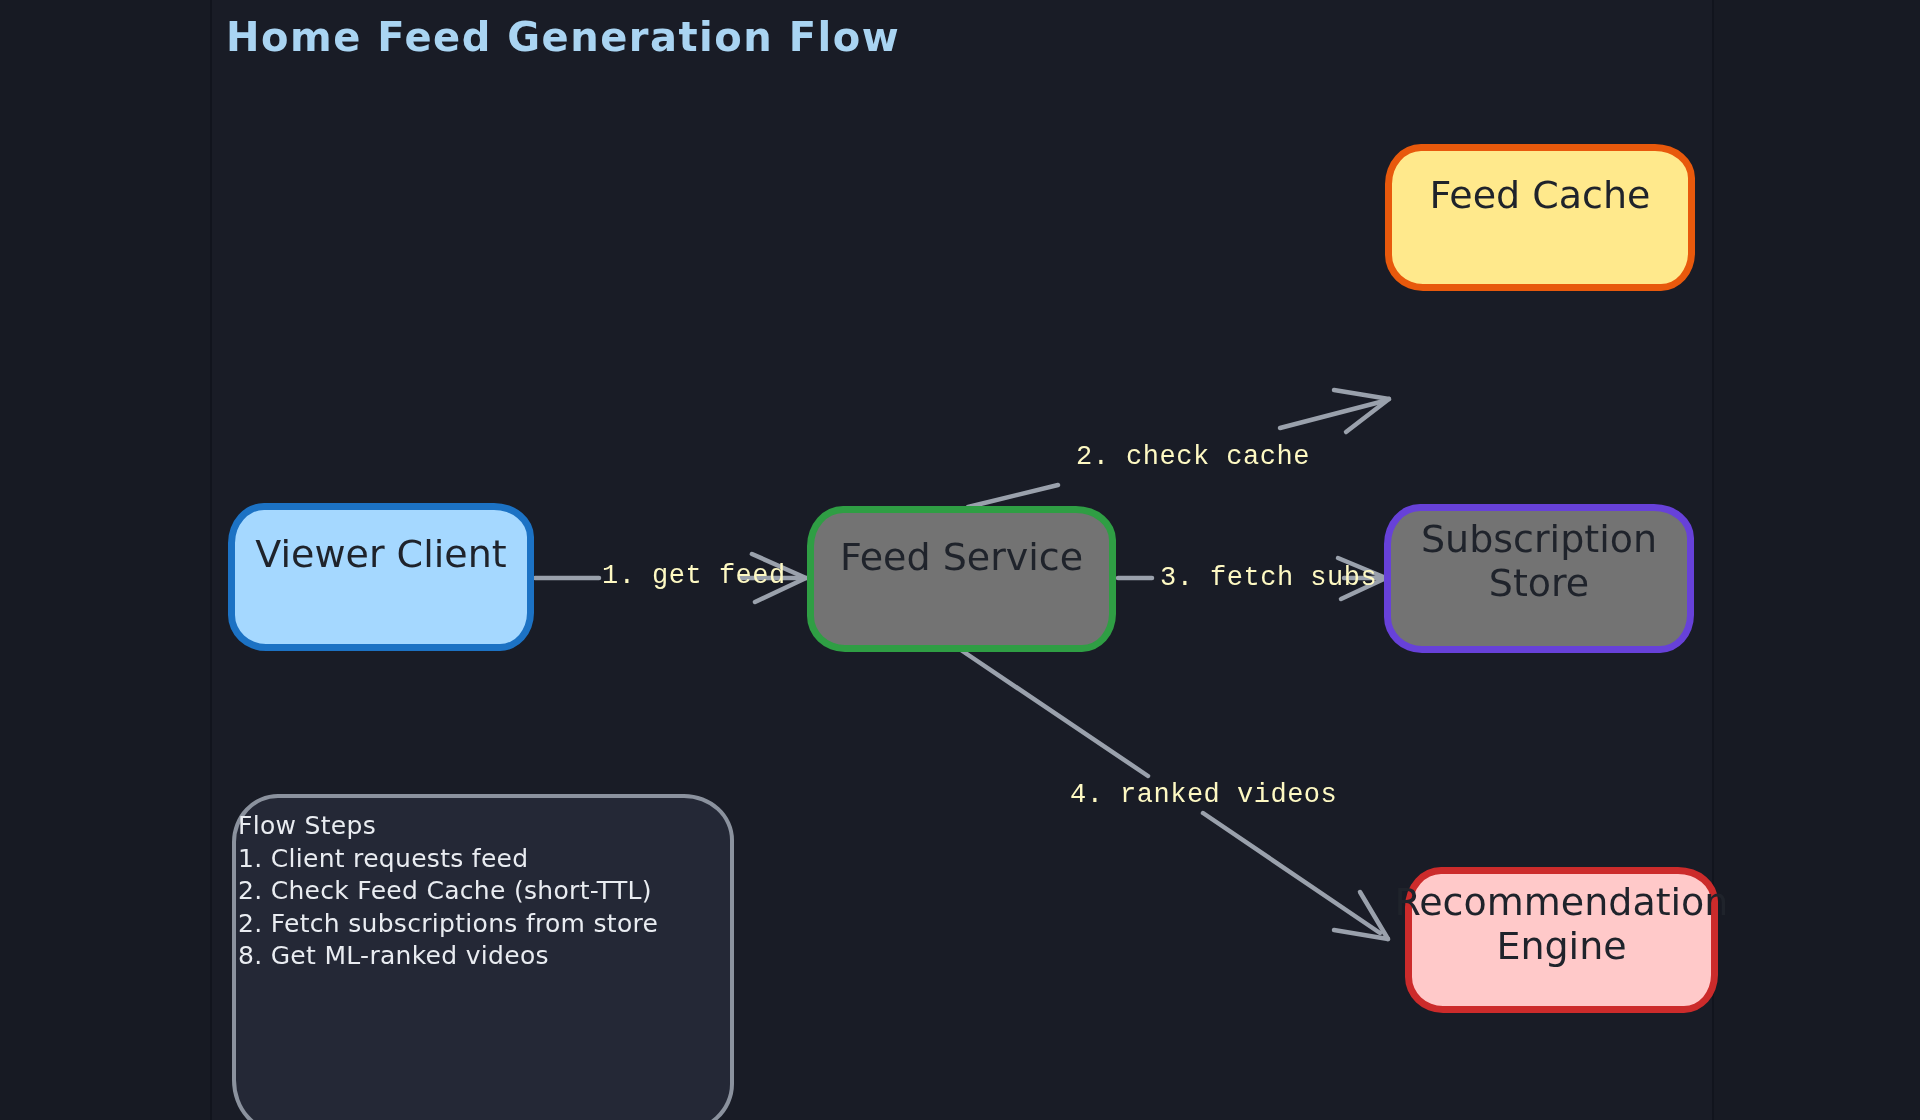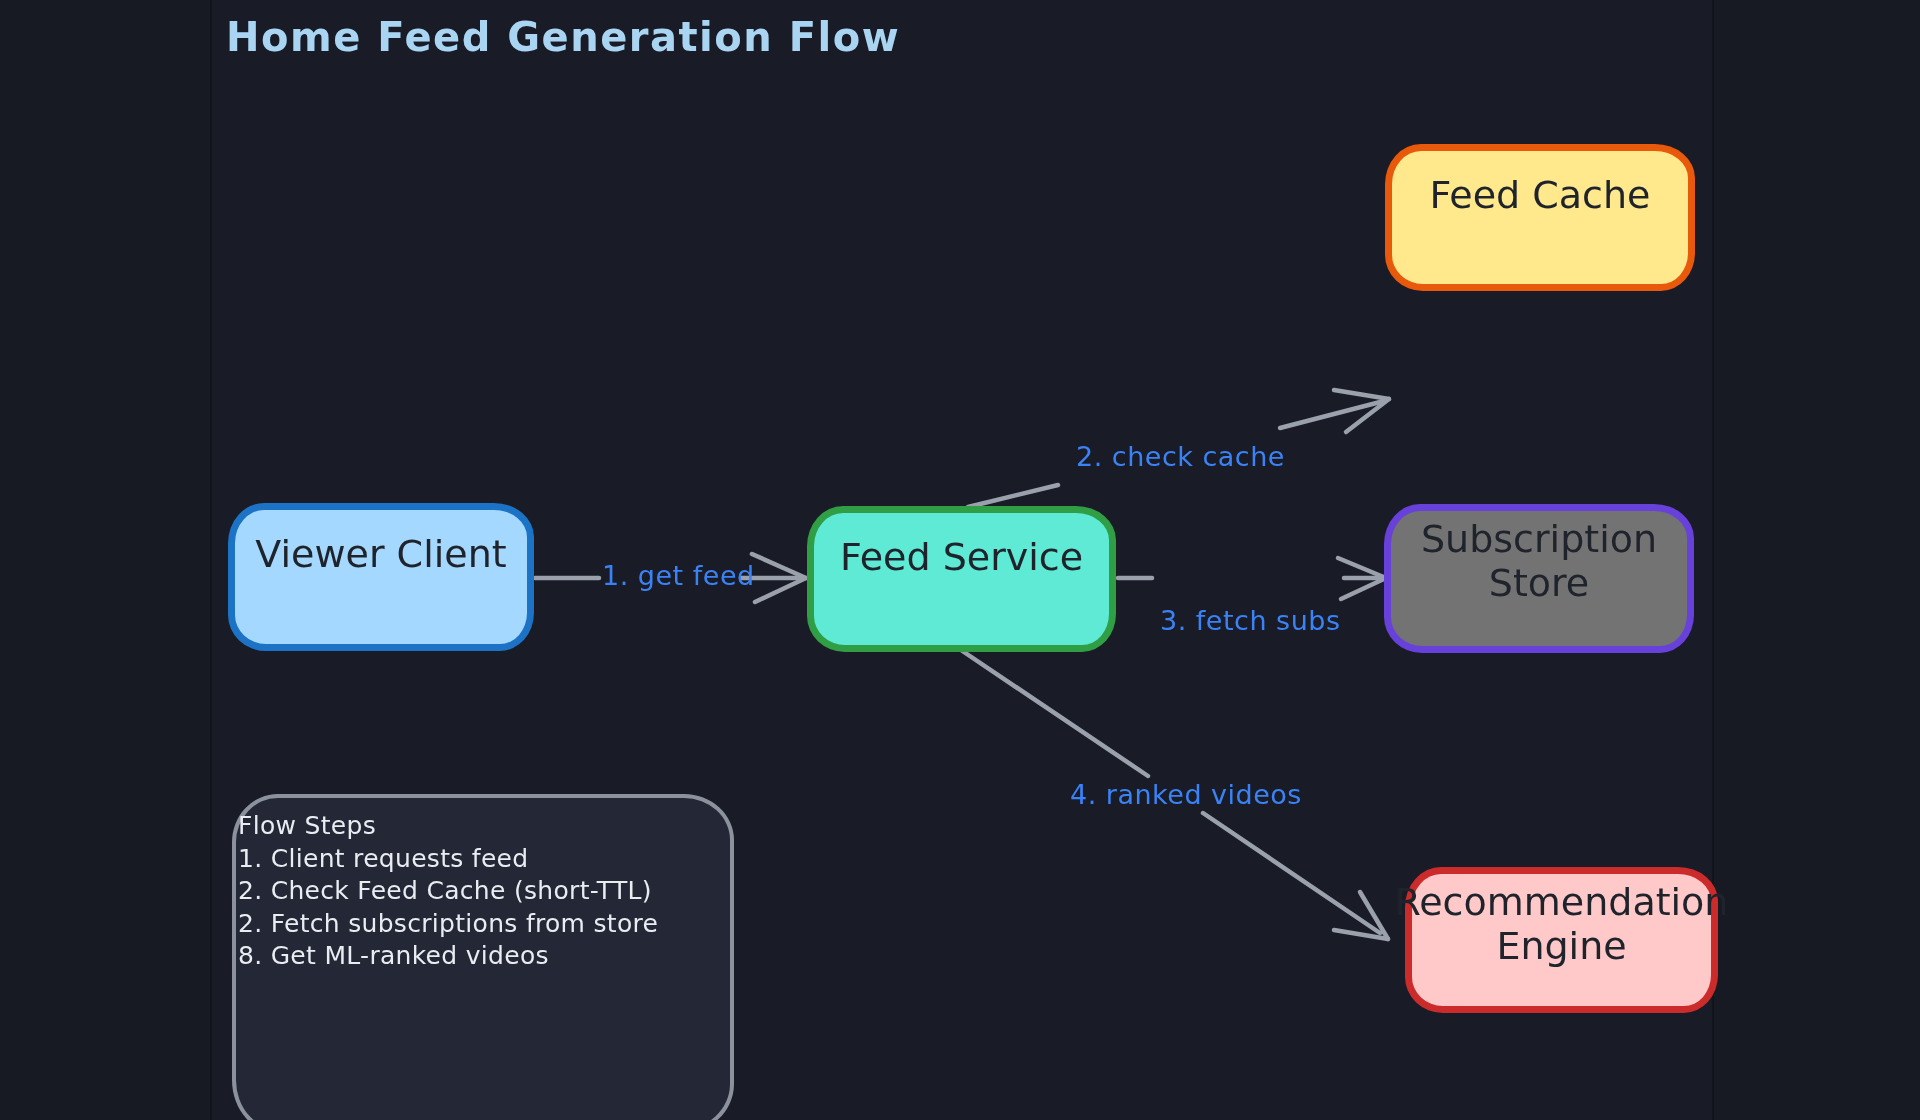--- a/index.html
+++ b/index.html
@@ -24,31 +24,31 @@
     position:absolute;z-index:2;box-sizing:border-box;
     display:flex;flex-direction:column;align-items:center;
     text-align:center;
     font-size:38px;line-height:44px;font-weight:500;color:#1f232b;
     border-style:solid;border-width:7px;
     border-radius:36px 40px 34px 38px / 40px 34px 38px 36px;
     padding:22px 4px 0 4px;
   }
   .node.twoline{padding-top:6px;}
   .node-viewer{left:228px;top:503px;width:306px;height:148px;background:#a5d8ff;border-color:#1c72c4;}
-  .node-service{left:807px;top:506px;width:309px;height:146px;background:#5eead4;border-color:#2f9e44;text-align:center;}
+  .node-service{left:807px;top:506px;width:309px;height:146px;background:#737373;border-color:#2f9e44;text-align:center;}
   .node-cache{left:1385px;top:144px;width:310px;height:147px;background:#ffe98c;border-color:#e8590c;}
   .node-substore{left:1384px;top:504px;width:310px;height:149px;background:#737373;border-color:#6741d9;}
   .node-recengine{left:1385px;top:867px;width:313px;height:146px;background:#ffc9c9;border-color:#cc2b2b;margin-left:20px;}
   .edge-label{
-    position:absolute;z-index:2;color:#3b82f6;
-    font-size:27px;line-height:34px;white-space:nowrap;letter-spacing:0.5px;
+    position:absolute;z-index:2;color:#fef9c3;
+    font-size:27px;line-height:34px;white-space:nowrap;letter-spacing:0.5px;font-family:Liberation Mono, monospace;
   }
   .el-1{left:602px;top:559px;}
   .el-2{left:1076px;top:440px;}
-  .el-3{left:1160px;top:561px;margin-top:43px;}
+  .el-3{left:1160px;top:561px;}
   .el-4{left:1070px;top:778px;}
   .legend{
     position:absolute;left:232px;top:794px;width:502px;height:340px;z-index:2;
     box-sizing:border-box;background:#242836;
     border:4px solid #8b929e;
     border-radius:46px 50px 54px 48px / 48px 46px 50px 54px;
     padding:12px 24px 0 2px;
     color:#e9ecf1;font-size:25px;line-height:32.5px;letter-spacing:0.3px;
   }
   .legend div{white-space:nowrap;}

